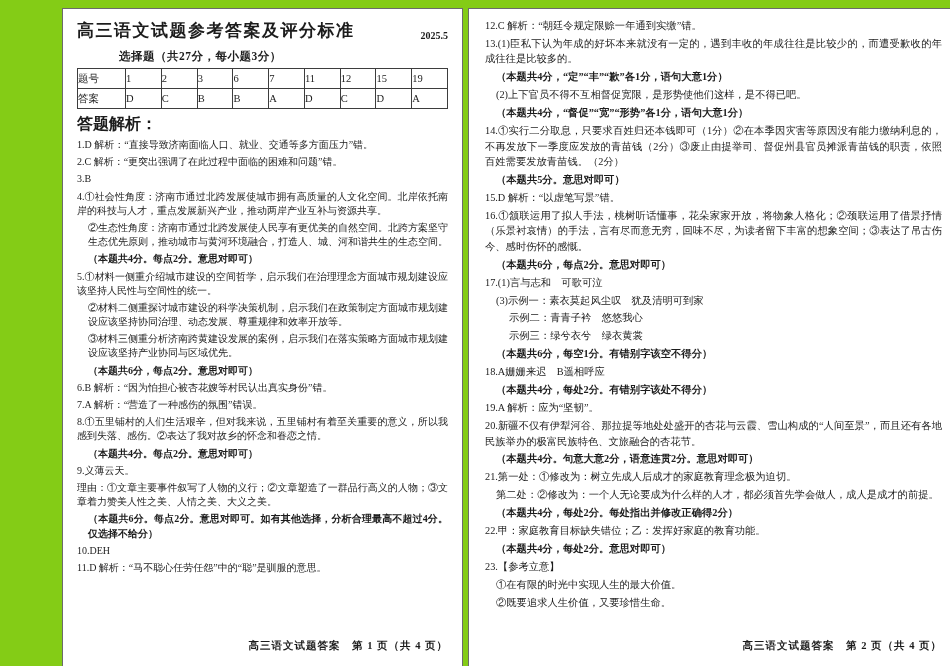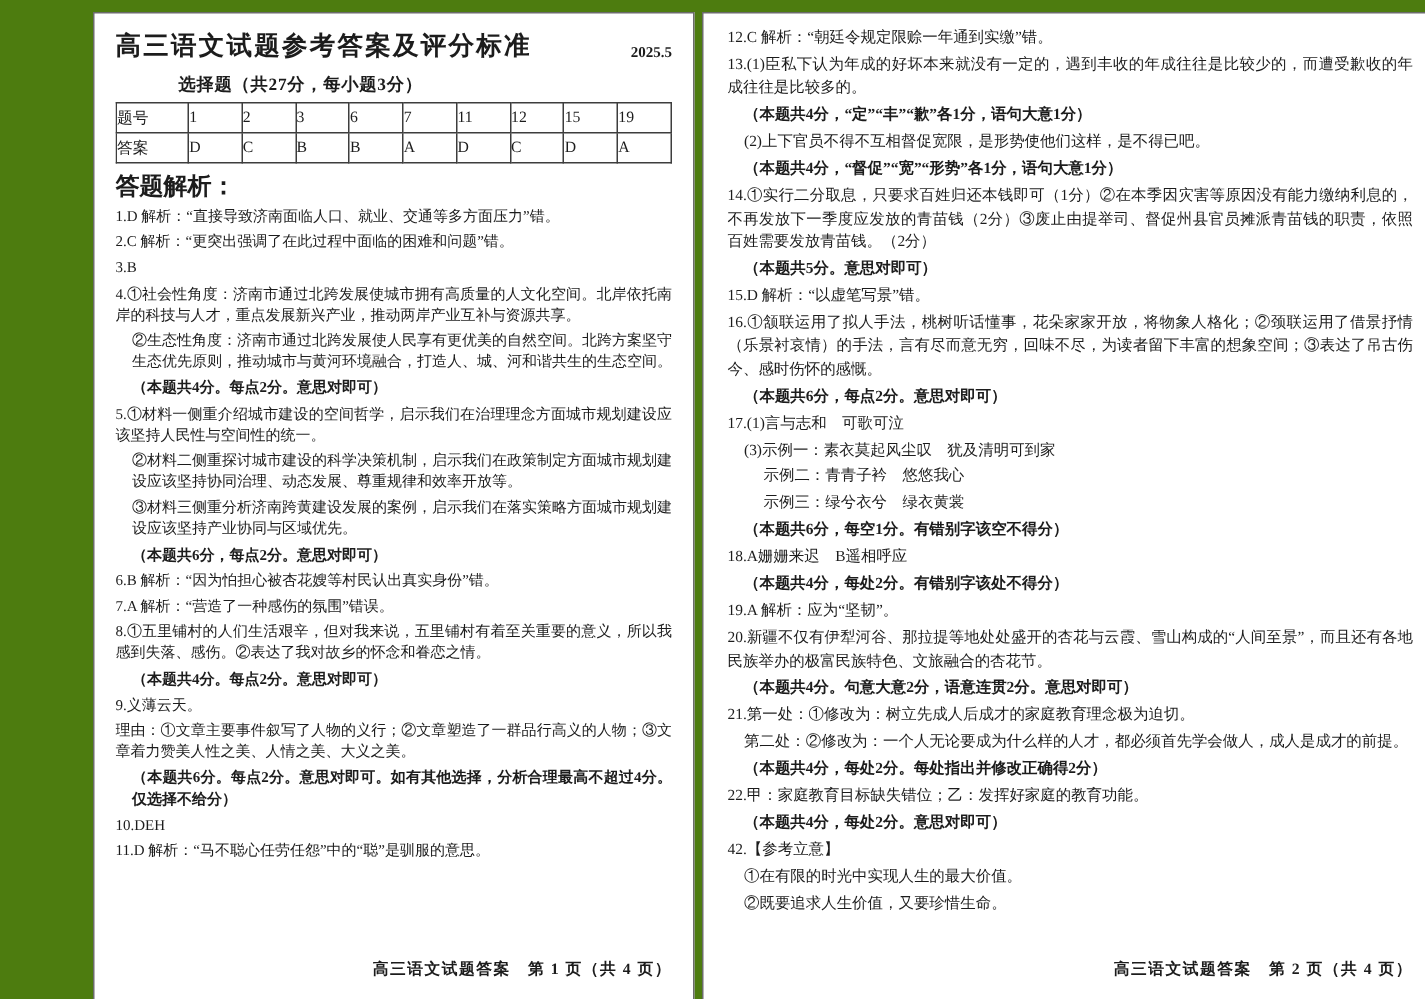--- a/index.html
+++ b/index.html
@@ -2,21 +2,21 @@
 <html><head>
 <meta charset="utf-8">
 <style>
   * { margin:0; padding:0; box-sizing:border-box; }
   html, body { width:950px; height:666px; overflow:hidden; }
   body {
     background:#fbfbf8;
     font-family:"Liberation Serif","DejaVu Serif",serif;
     color:#1c1c1c;
   }
-  .sheet { position:relative; width:950px; height:666px; background:#4d7c0f; }
+  .sheet { position:relative; width:950px; height:666px; background:#84cc16; }
   .page {
     position:absolute; top:8px; height:662px;
     background:#ffffff; border:1px solid #6b6b6b;
     display:flex; flex-direction:column; overflow:hidden;
   }
   .page-left  { left:62px;  width:401px; padding:10px 14px 4px 14px; }
   .page-right { left:468px; width:486px; border-right:none; padding:9px 12px 4px 16px; }
 
   .title-row { display:flex; align-items:flex-end; }
   .doc-title { font-size:17px; font-weight:bold; letter-spacing:1.5px; white-space:nowrap; }
@@ -135,21 +135,21 @@
           <p class="">18.A姗姗来迟　B遥相呼应</p>
           <p class="note i1">（本题共4分，每处2分。有错别字该处不得分）</p>
           <p class="">19.A 解析：应为“坚韧”。</p>
           <p class="">20.新疆不仅有伊犁河谷、那拉提等地处处盛开的杏花与云霞、雪山构成的“人间至景”，而且还有各地民族举办的极富民族特色、文旅融合的杏花节。</p>
           <p class="note i1">（本题共4分。句意大意2分，语意连贯2分。意思对即可）</p>
           <p class="">21.第一处：①修改为：树立先成人后成才的家庭教育理念极为迫切。</p>
           <p class="i1">第二处：②修改为：一个人无论要成为什么样的人才，都必须首先学会做人，成人是成才的前提。</p>
           <p class="note i1">（本题共4分，每处2分。每处指出并修改正确得2分）</p>
           <p class="">22.甲：家庭教育目标缺失错位；乙：发挥好家庭的教育功能。</p>
           <p class="note i1">（本题共4分，每处2分。意思对即可）</p>
-          <p class="">42.【参考立意】</p>
+          <p class="">23.【参考立意】</p>
           <p class="i1">①在有限的时光中实现人生的最大价值。</p>
           <p class="i1">②既要追求人生价值，又要珍惜生命。</p>
         </div>
     </div>
     <div class="footer">高三语文试题答案　第 2 页（共 4 页）</div>
   </div>
 
 </div>
 
 </body></html>

